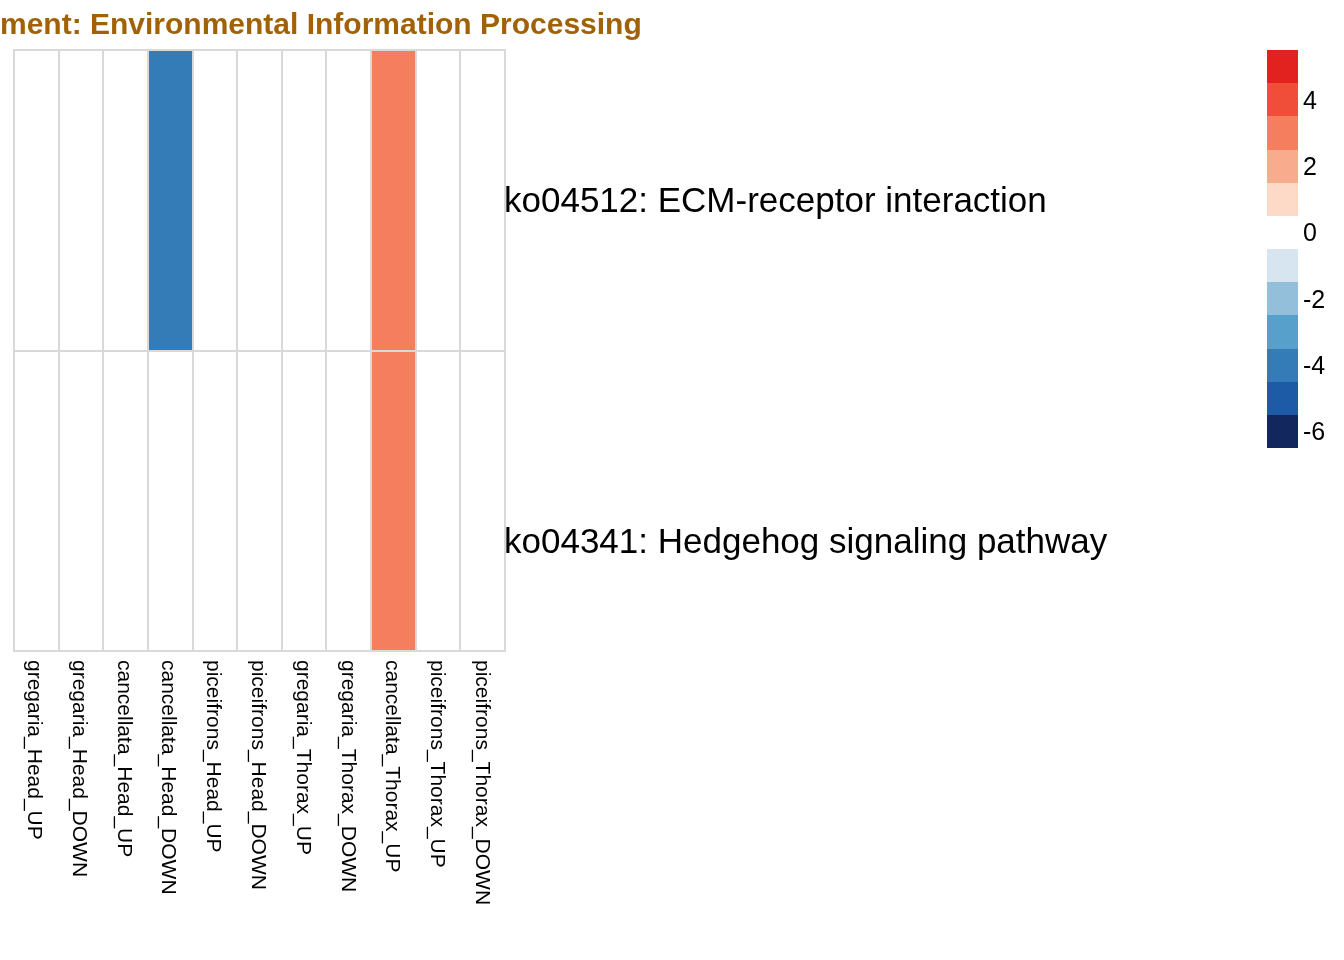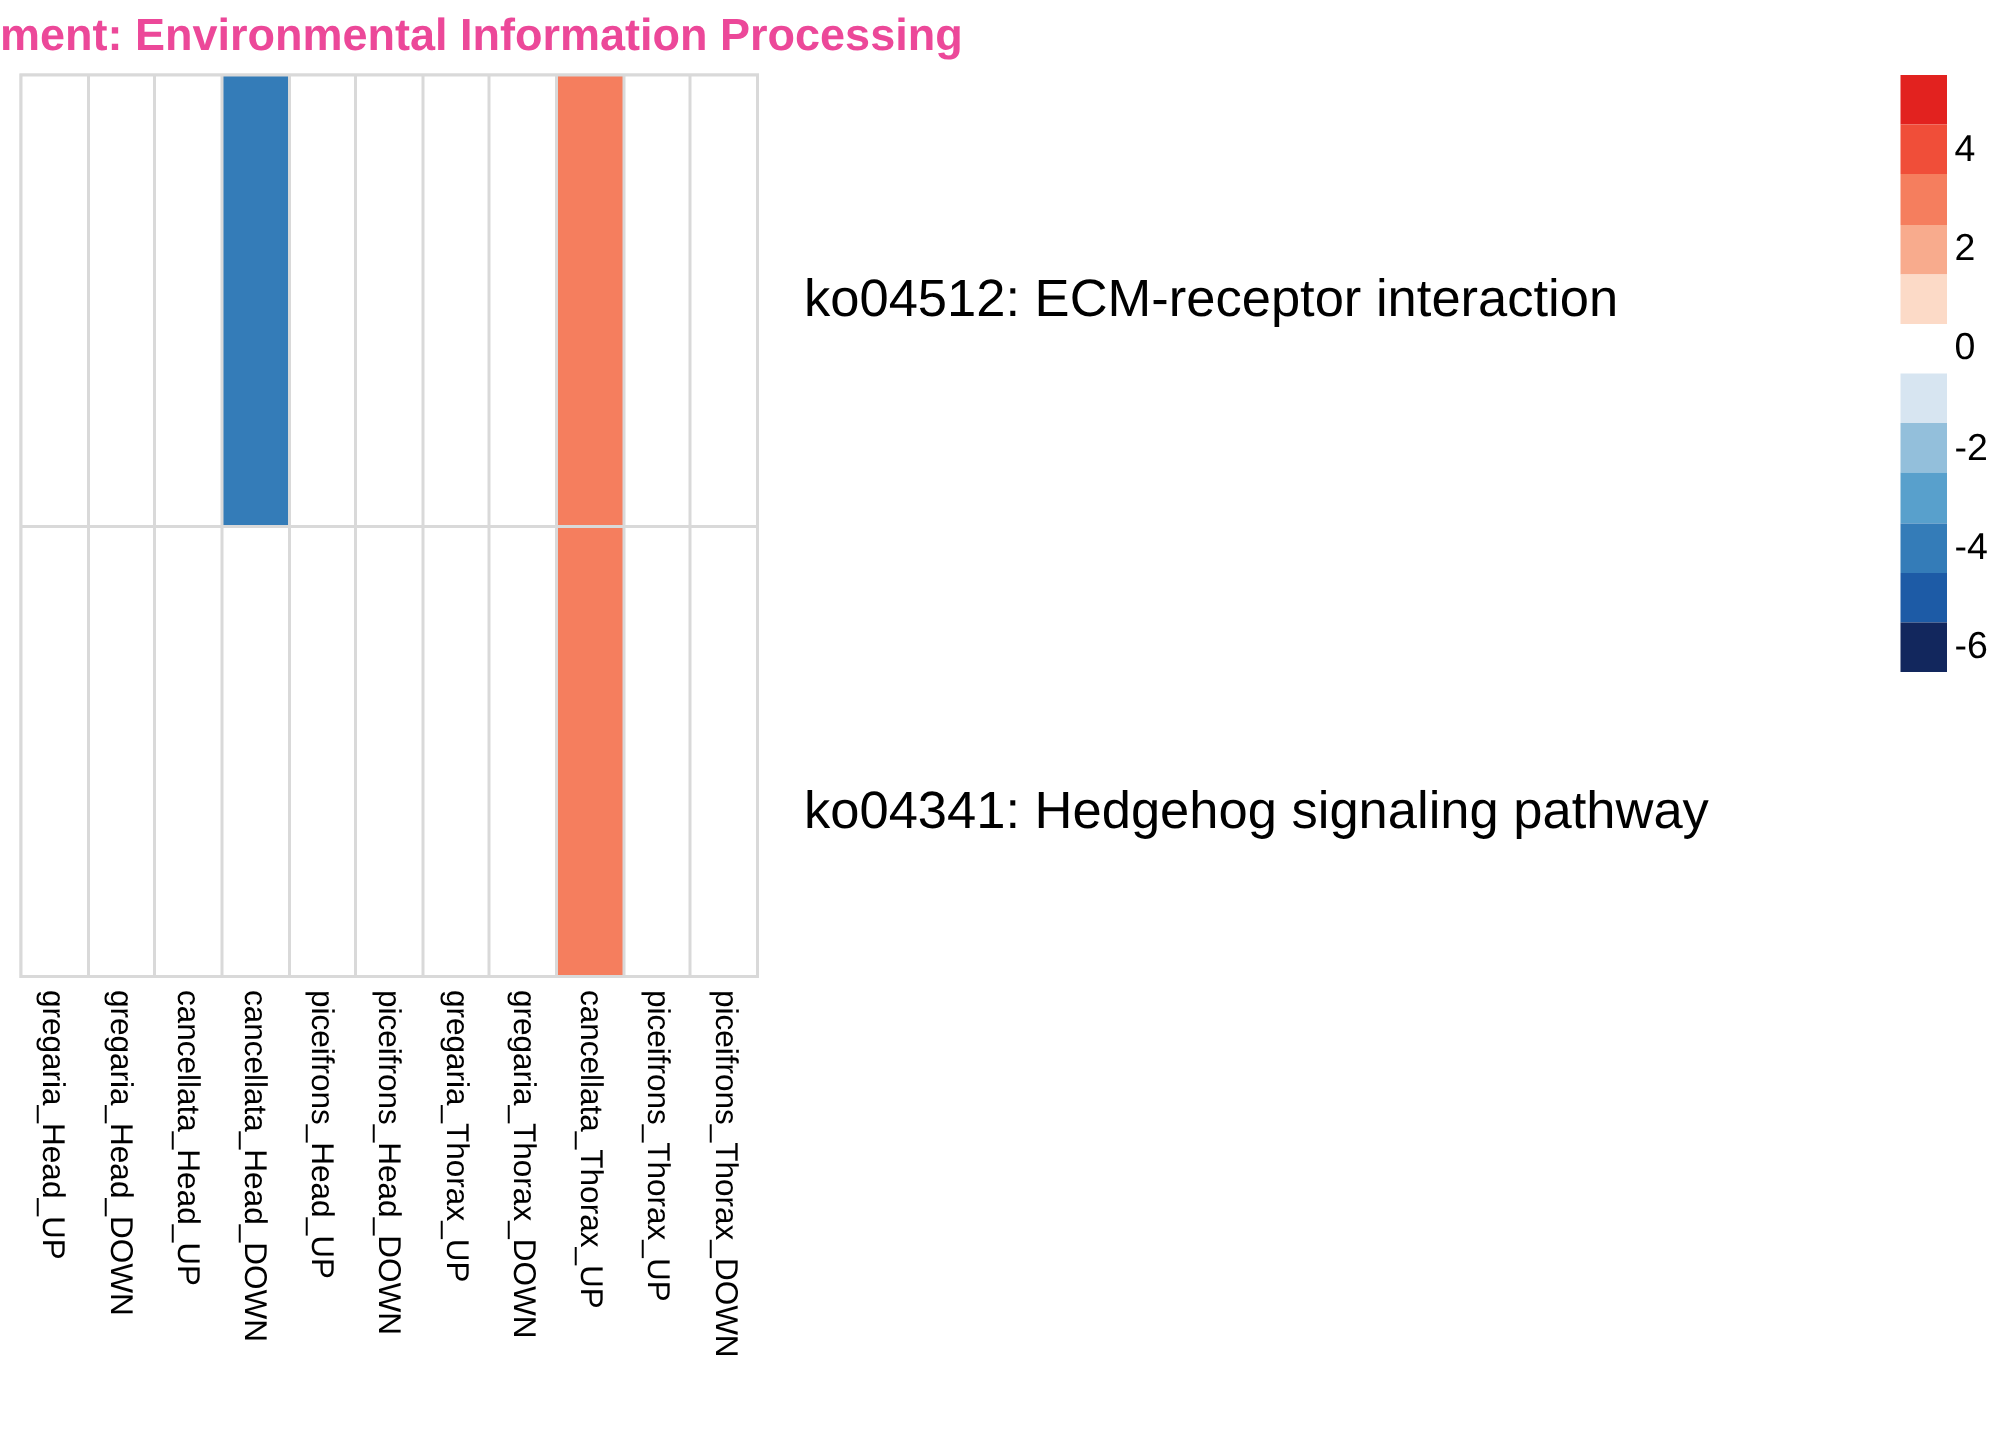--- a/index.html
+++ b/index.html
@@ -14,21 +14,21 @@
     height: 960px;
     background: #ffffff;
     overflow: hidden;
   }
   .title {
     position: absolute;
     left: 0px;
     top: 7px;
     font-size: 30px;
     font-weight: bold;
-    color: #ec4899;
+    color: #a16207;
     white-space: nowrap;
     line-height: 1.1;
   }
   .grid {
     position: absolute;
     left: 13px;
     top: 49px;
     width: 489px;
     height: 599px;
     display: grid;
@@ -57,21 +57,21 @@
   }
   .col-label-slot span {
     writing-mode: vertical-rl;
     font-size: 21px;
     line-height: 1;
     color: #000000;
     white-space: nowrap;
   }
   .row-label {
     position: absolute;
-    left: 536px;
+    left: 504px;
     transform: translateY(-50%);
     font-size: 35px;
     color: #000000;
     white-space: nowrap;
     line-height: 1.1;
   }
   .legend-bar {
     position: absolute;
     left: 1267px;
     top: 50px;

